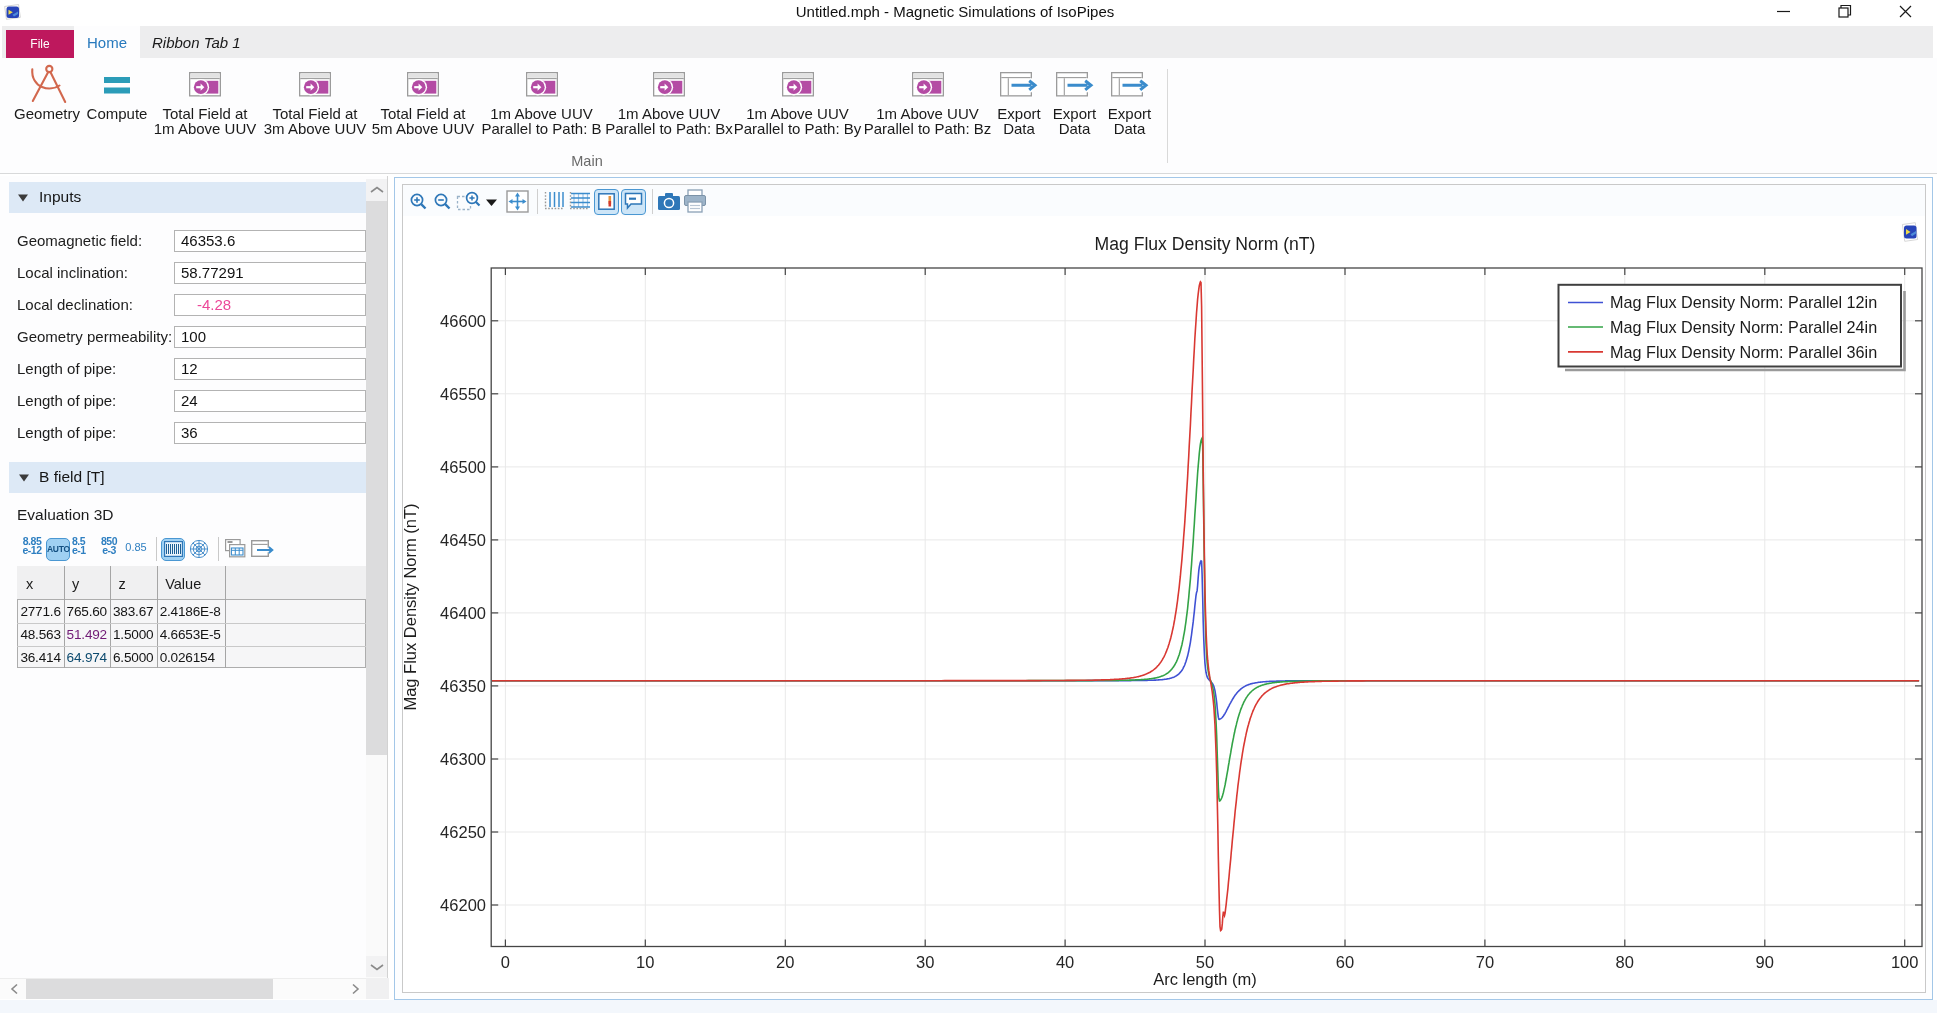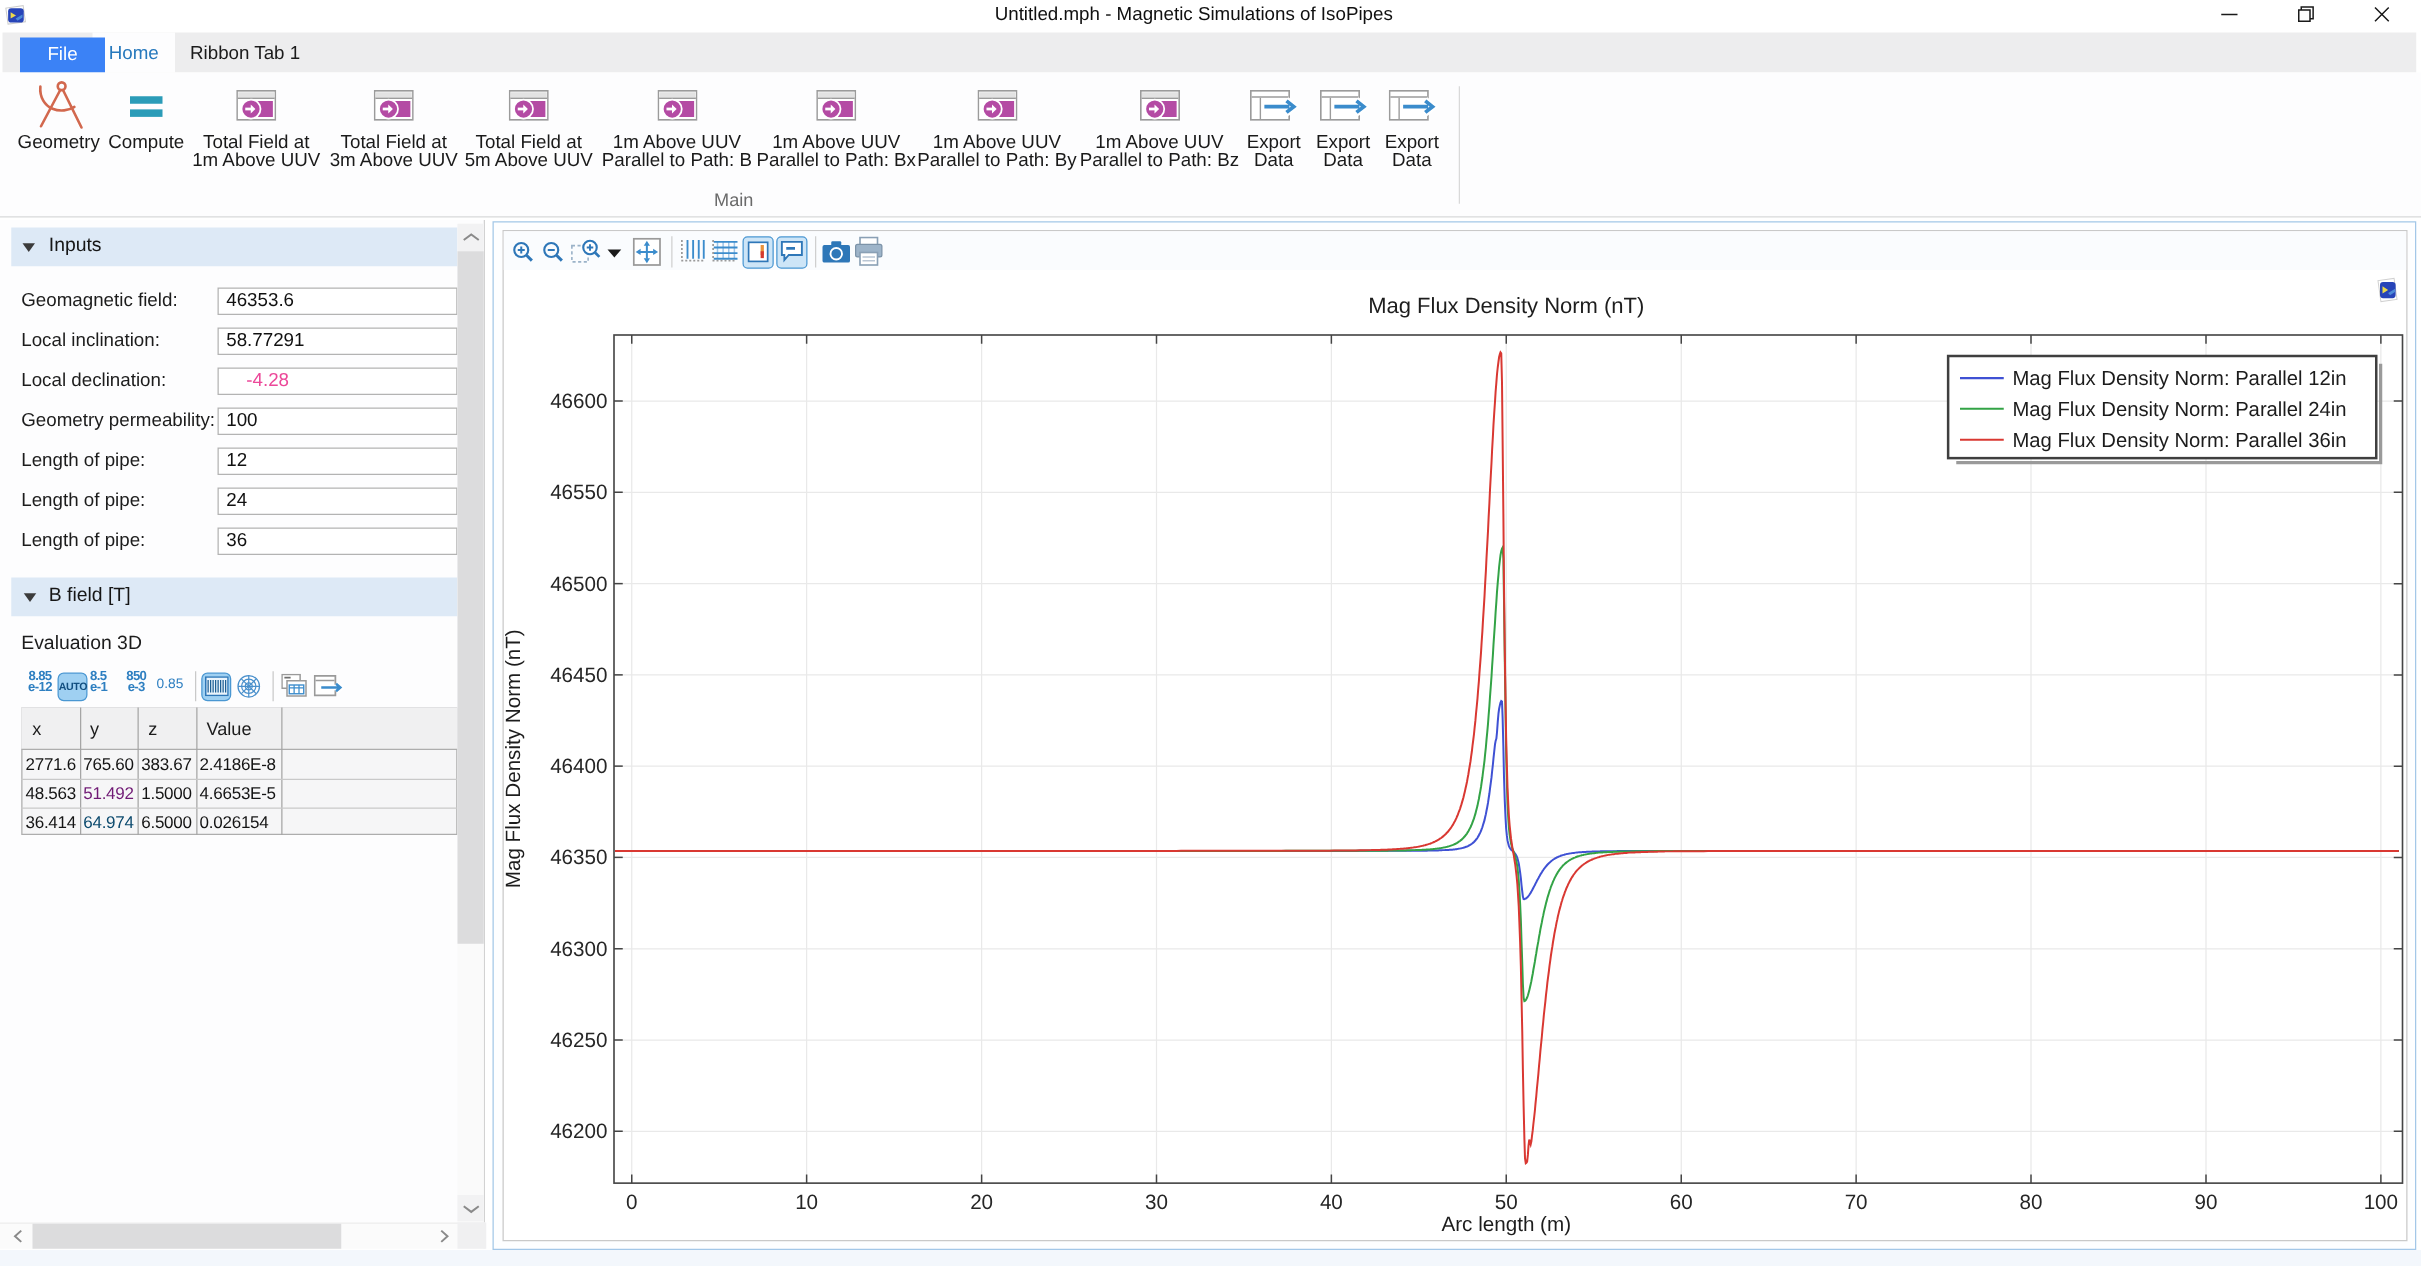--- a/index.html
+++ b/index.html
@@ -24,23 +24,23 @@
 
   <svg class="abs" style="left:1770px;top:0px;" width="160" height="24" viewBox="0 0 160 24">
     <line x1="7" y1="11.5" x2="20" y2="11.5" stroke="#1a1a1a" stroke-width="1.2"></line>
     <rect x="69" y="8" width="9" height="9" fill="none" stroke="#1a1a1a" stroke-width="1.2"></rect>
     <path d="M71 8 L71 5.5 L80.5 5.5 L80.5 15 L78 15" fill="none" stroke="#1a1a1a" stroke-width="1.2"></path>
     <path d="M130 6 L141 17 M141 6 L130 17" stroke="#1a1a1a" stroke-width="1.2"></path>
   </svg>
 
   <div class="abs" style="left:2px;top:26px;width:1931px;height:31.5px;background:#ededee;"></div>
   <div class="abs" style="left:74px;top:26px;width:66px;height:31.5px;background:#fdfdfe;"></div>
-  <div class="abs" style="left:16px;top:29.5px;width:68px;height:28px;background:#3b82f6;color:#ffffff;font-size:15px;text-align:center;line-height:28px;">File</div>
+  <div class="abs" style="left:6px;top:29.5px;width:68px;height:28px;background:#be185d;color:#ffffff;font-size:12px;text-align:center;line-height:28px;">File</div>
   <div class="abs" style="left:74px;top:26px;width:66px;height:31.5px;color:#2779bd;font-size:15px;text-align:center;line-height:33px;">Home</div>
-  <div class="abs" style="left:152px;top:26px;width:100px;height:45px;color:#1b1b1b;font-size:15px;line-height:33px;">Ribbon Tab 1</div>
+  <div class="abs" style="left:152px;top:26px;width:100px;height:45px;color:#1b1b1b;font-size:15px;line-height:33px;font-style:italic;">Ribbon Tab 1</div>
 
   <div class="abs" style="left:0;top:57.5px;width:1937px;height:116.5px;background:#fdfdfe;border-bottom:1px solid #d8d9da;"></div>
   <div class="abs" style="left:1167px;top:69px;width:1px;height:94px;background:#d9d9d9;"></div>
   <div class="abs" style="left:547px;top:153px;width:80px;height:18px;color:#6a6a6a;font-size:14.5px;text-align:center;">Main</div>
   <svg class="abs" style="left:28px;top:60px;" width="44" height="46" viewBox="0 0 44 46">
   <g stroke="#d2684e" stroke-width="2.1" fill="none" stroke-linecap="round">
     <circle cx="21.3" cy="9" r="3.1"></circle>
     <path d="M20.2 12 L4.8 41"></path>
     <path d="M22.4 12 L37.2 42"></path>
     <path d="M4.3 9.3 C3.5 18, 8 24.5, 14 27 C20 29.5, 27 28.5, 31.5 25.5"></path>

